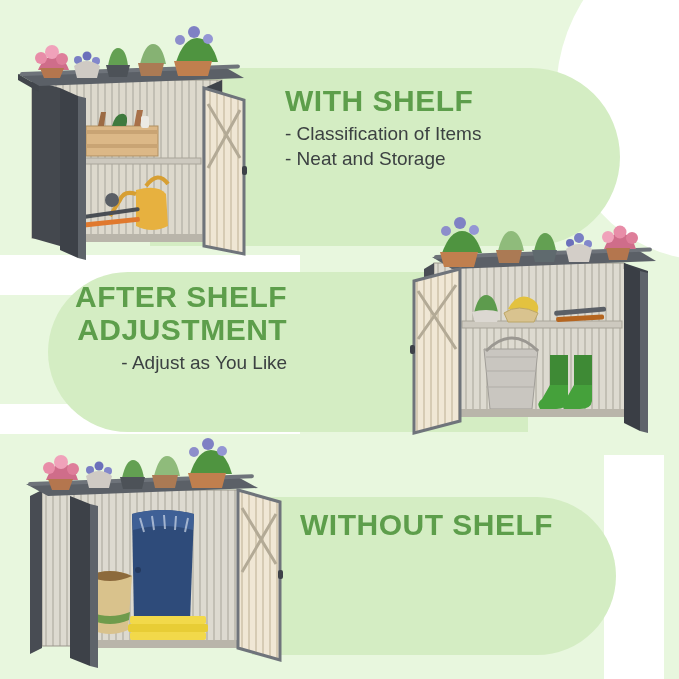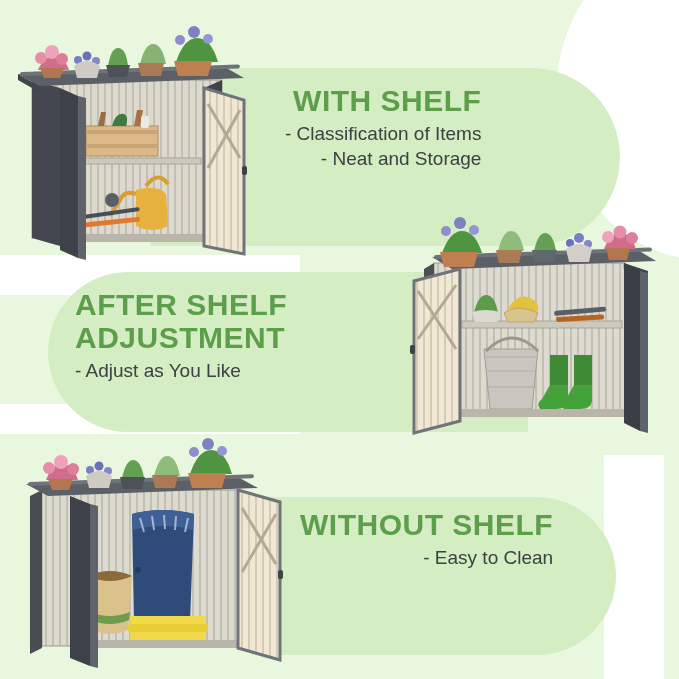--- a/index.html
+++ b/index.html
@@ -17,23 +17,23 @@
   .wc3{ left:604px; top:455px; width:60px;  height:250px; }
   .wc4{ left:0px;  top:404px;  width:300px; height:30px; }
 
   
   .panel{ position:absolute; background:#d4edc3; }
   .panel1{ left:150px; top:68px;  width:470px; height:178px; border-radius:0 89px 89px 0; }
   .panel2{ left:48px;  top:272px; width:480px; height:160px; border-radius:80px 0 0 80px; }
   .panel3{ left:252px; top:497px; width:364px; height:158px; border-radius:0 79px 79px 0; }
 
   .ptext{ position:absolute; }
-  .t1{ left:285px; top:84px;text-align:right;  }
-  .t2{ left:75px;  top:288px; }
-  .t3{ left:300px; top:508px;text-align:right; }
+  .t1{ left:285px; top:84px;  }
+  .t2{ left:75px;  top:280px;text-align:right; }
+  .t3{ left:300px; top:508px; }
 
   .head{
     color:#5d9e4b; font-weight:bold; letter-spacing:.5px;
     font-size:30px; line-height:33px; white-space:pre-line;
   }
   .bullets{ margin-top:4px; }
   .bullet{ color:#3c4142; font-size:19px; line-height:25px; white-space:nowrap; }
 
   
   .shed{ position:absolute; }
@@ -339,17 +339,16 @@
     <div class="head">AFTER SHELF
 ADJUSTMENT</div>
     <div class="bullets">
       <div class="bullet">- Adjust as You Like</div>
     </div>
   </div>
 
   <div class="ptext t3">
     <div class="head">WITHOUT SHELF</div>
     <div class="bullets">
-      <div class="bullet">- Easy to Clean</div>
     </div>
   </div>
 
 </div>
 
 </body></html>

